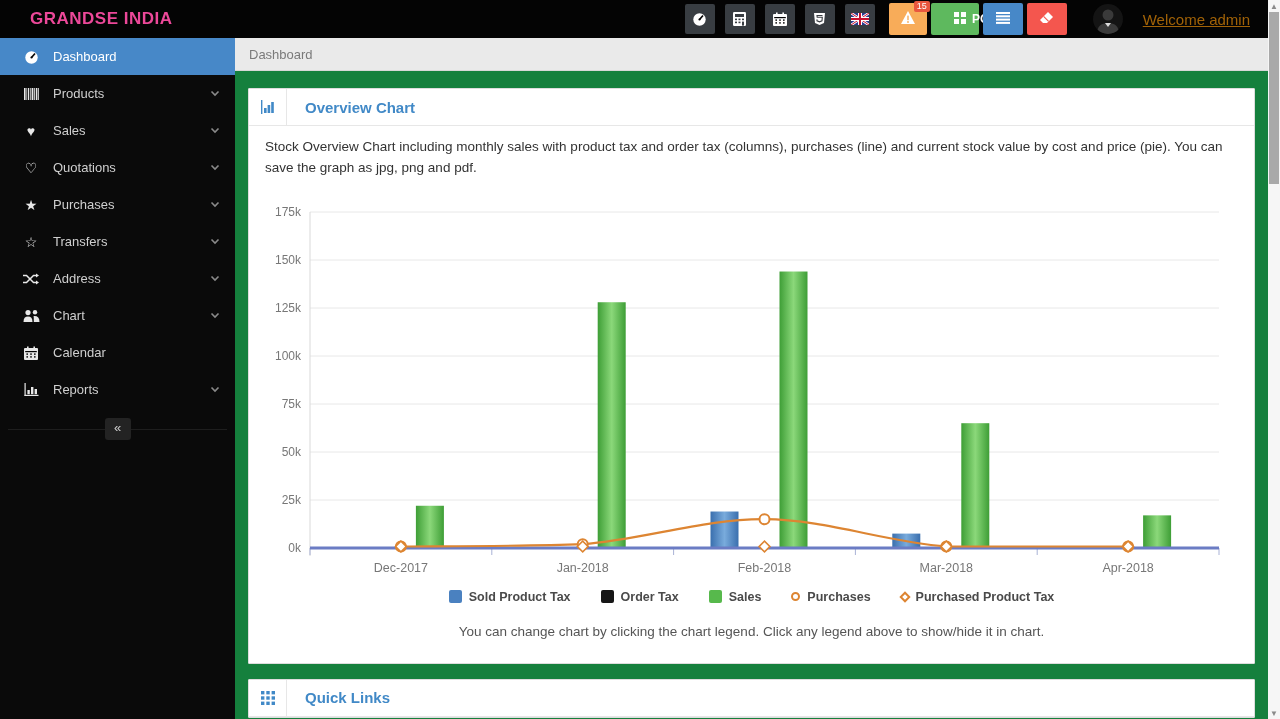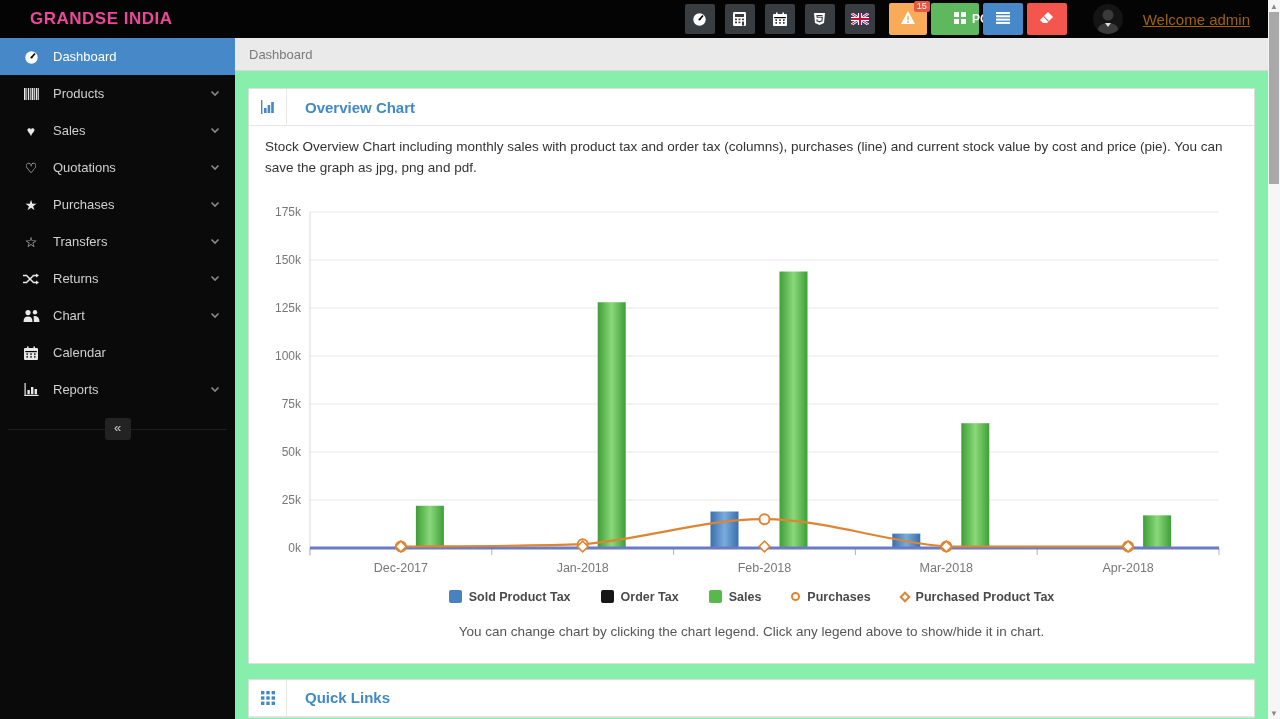--- a/index.html
+++ b/index.html
@@ -44,21 +44,21 @@
   .collapse-btn { position:absolute; left:50%; transform:translateX(-50%); top:0; width:26px; height:22px;
                   background:#232323; color:#ccc; border-radius:3px; text-align:center; line-height:20px;
                   font-size:13px; cursor:pointer; }
 
   
   .content-col { flex:1; display:flex; flex-direction:column; min-width:0; }
   .breadcrumb-bar { height:33px; background:#eaeaea; border-bottom:1px solid #d7d7d7;
                     display:flex; align-items:center; padding:0 14px; flex:none; }
   .bc-title { color:#7a7a7a; font-size:13px; }
   .bc-ip { margin-left:auto; color:#555; font-size:13px; }
-  .content { flex:1; overflow:hidden; padding:17px 13px 0 13px; background:#86efac; }
+  .content { flex:1; overflow:hidden; padding:17px 13px 0 13px; background:#15803d; }
 
   .panel { background:#fff; border:1px solid #ddd; border-radius:1px; margin-bottom:15px; }
   .panel-header { height:37px; border-bottom:1px solid #e7e7e7; display:flex; align-items:center; }
   .panel-ico { width:38px; align-self:stretch; border-right:1px solid #e7e7e7; display:flex;
                align-items:center; justify-content:center; color:#4189c7; }
   .panel-title { color:#4189c7; font-weight:bold; font-size:15px; padding-left:18px; }
   .panel-desc { padding:11px 16px; color:#333; font-size:13.5px; line-height:1.55; }
 
   .chart-wrap { position:relative; height:392px; margin-top:6px; }
   .chart-wrap svg { display:block; }
@@ -281,21 +281,21 @@
             <span class="s-ico icon">
               <svg width="16" height="12" viewBox="0 0 16 12">
                 <g stroke="currentColor" stroke-width="1.5" fill="none">
                   <path d="M0 2.5 H3.5 L10.5 9.5 H13.5"></path>
                   <path d="M0 9.5 H3.5 L10.5 2.5 H13.5"></path>
                 </g>
                 <path d="M13 0.5 L16 2.5 L13 4.5 Z" fill="currentColor"></path>
                 <path d="M13 7.5 L16 9.5 L13 11.5 Z" fill="currentColor"></path>
               </svg>
             </span>
-            <span class="s-label">Returns</span>
+            <span class="s-label">Address</span>
             <span class="s-caret">
               <svg width="10" height="7" viewBox="0 0 10 7">
                 <path d="M1.5 1.5 L5 5 L8.5 1.5" stroke="currentColor" stroke-width="1.6" fill="none"></path>
               </svg>
             </span>
           </div>
           <div class="side-item">
             <span class="s-ico icon">
               <svg width="17" height="13" viewBox="0 0 17 13">
                 <g fill="currentColor">

